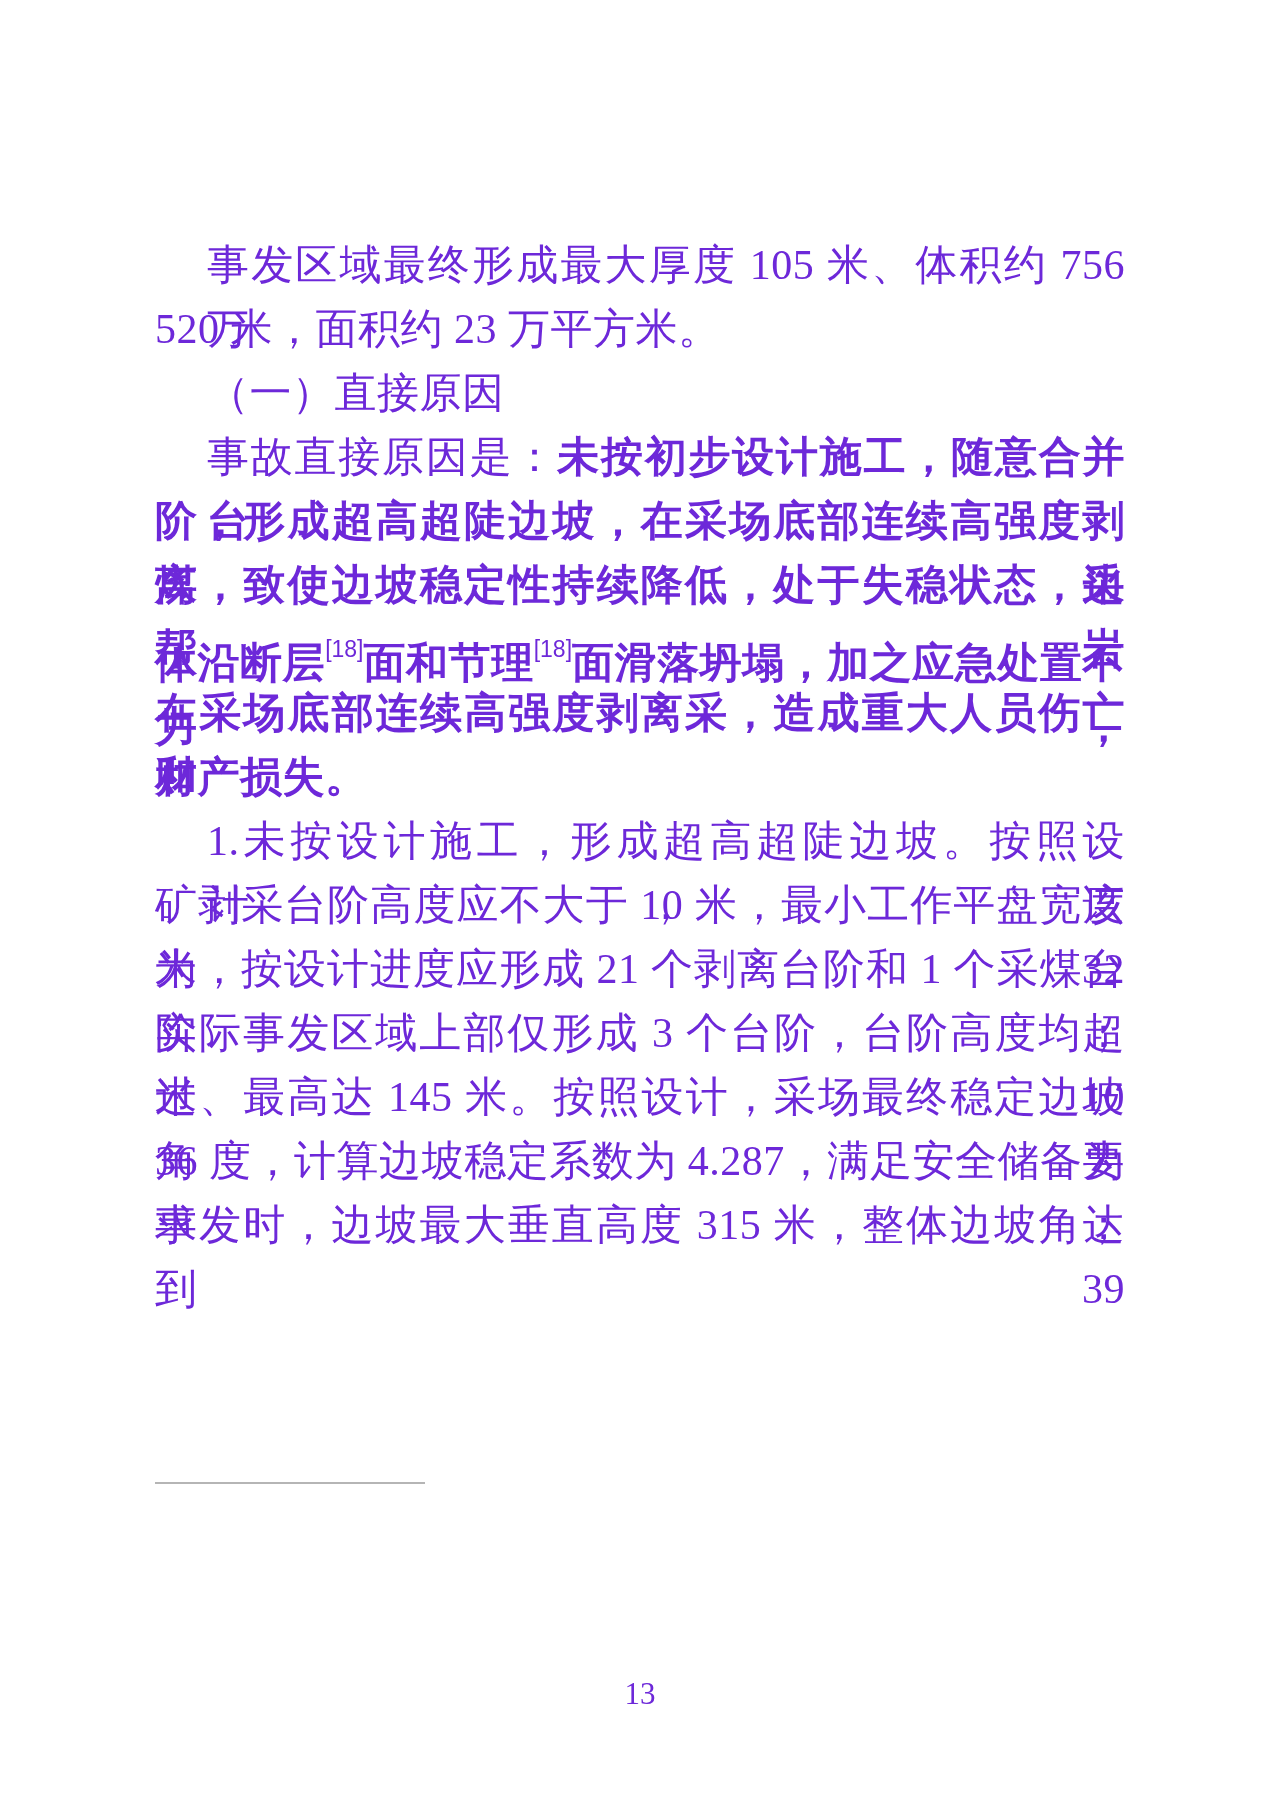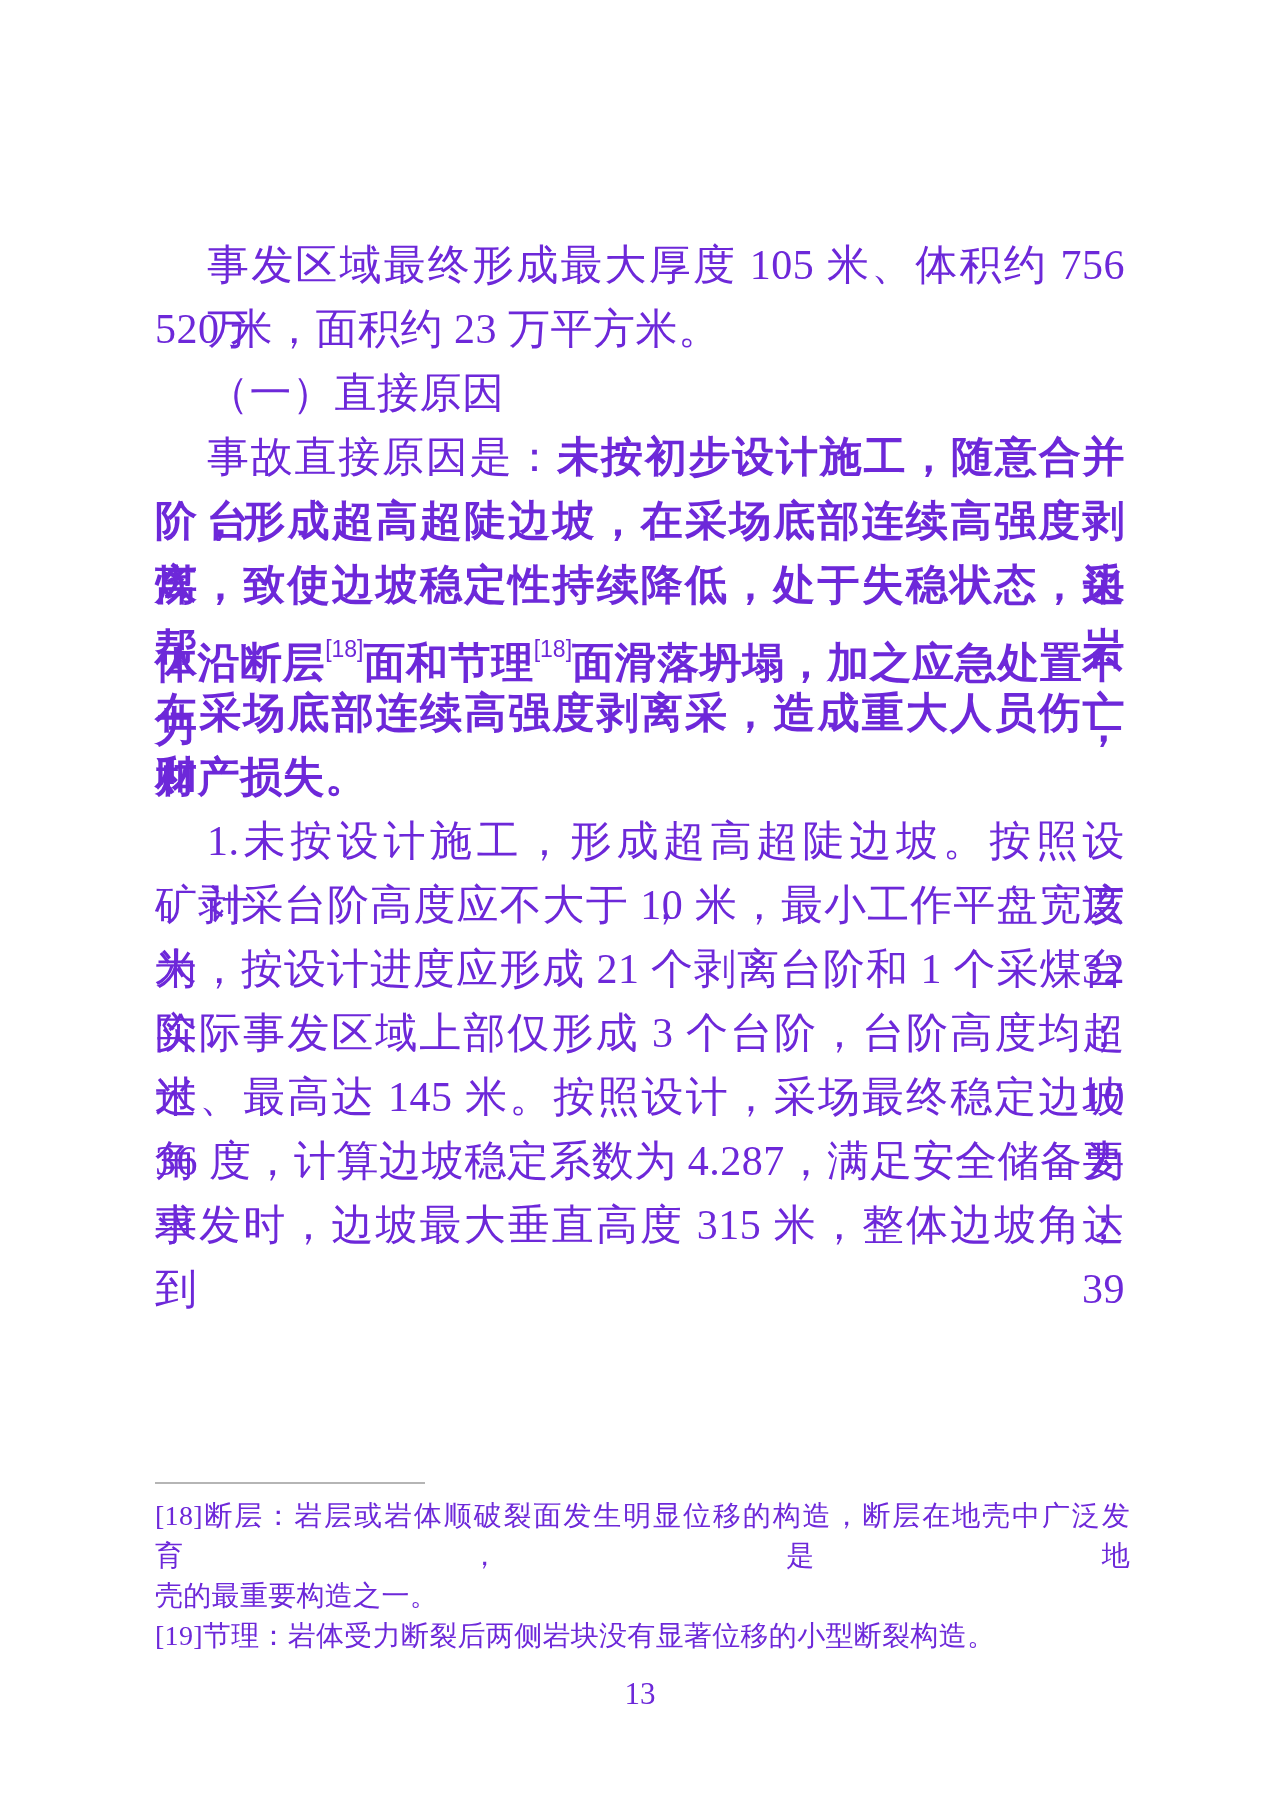--- a/index.html
+++ b/index.html
@@ -101,19 +101,14 @@
       <div class="line"><span class="seg-bold">财产损失。</span></div>
       <div class="line indent justify"><span class="seg-regular">1.未按设计施工，形成超高超陡边坡。按照设计，该</span></div>
       <div class="line justify"><span class="seg-regular">矿剥采台阶高度应不大于 10 米，最小工作平盘宽度为 32</span></div>
       <div class="line justify"><span class="seg-regular">米，按设计进度应形成 21 个剥离台阶和 1 个采煤台阶；</span></div>
       <div class="line justify"><span class="seg-regular">实际事发区域上部仅形成 3 个台阶，台阶高度均超过 10</span></div>
       <div class="line justify"><span class="seg-regular">米、最高达 145 米。按照设计，采场最终稳定边坡角为</span></div>
       <div class="line justify"><span class="seg-regular">36 度，计算边坡稳定系数为 4.287，满足安全储备要求；</span></div>
       <div class="line justify"><span class="seg-regular">事发时，边坡最大垂直高度 315 米，整体边坡角达到 39</span></div>
     </div>
   <div class="footnote-divider"></div>
-  <div class="footnotes">
-      <div class="fn-line justify">[18]断层：岩层或岩体顺破裂面发生明显位移的构造，断层在地壳中广泛发育，是地</div>
-      <div class="fn-line">壳的最重要构造之一。</div>
-      <div class="fn-line">[19]节理：岩体受力断裂后两侧岩块没有显著位移的小型断裂构造。</div>
-    </div>
   <div class="page-number">13</div>
 </div>
 
 </body></html>

